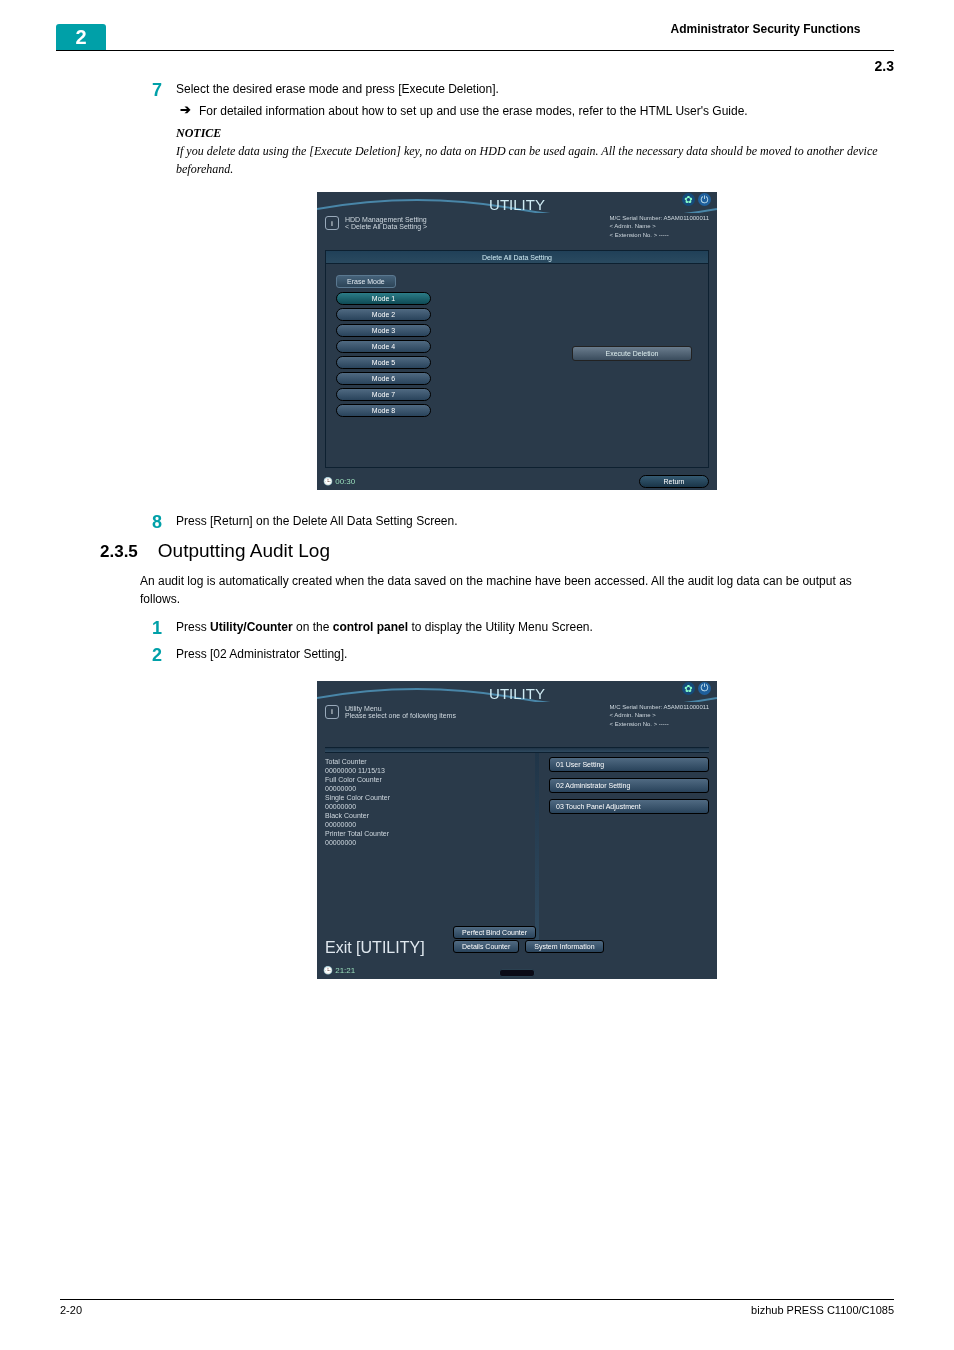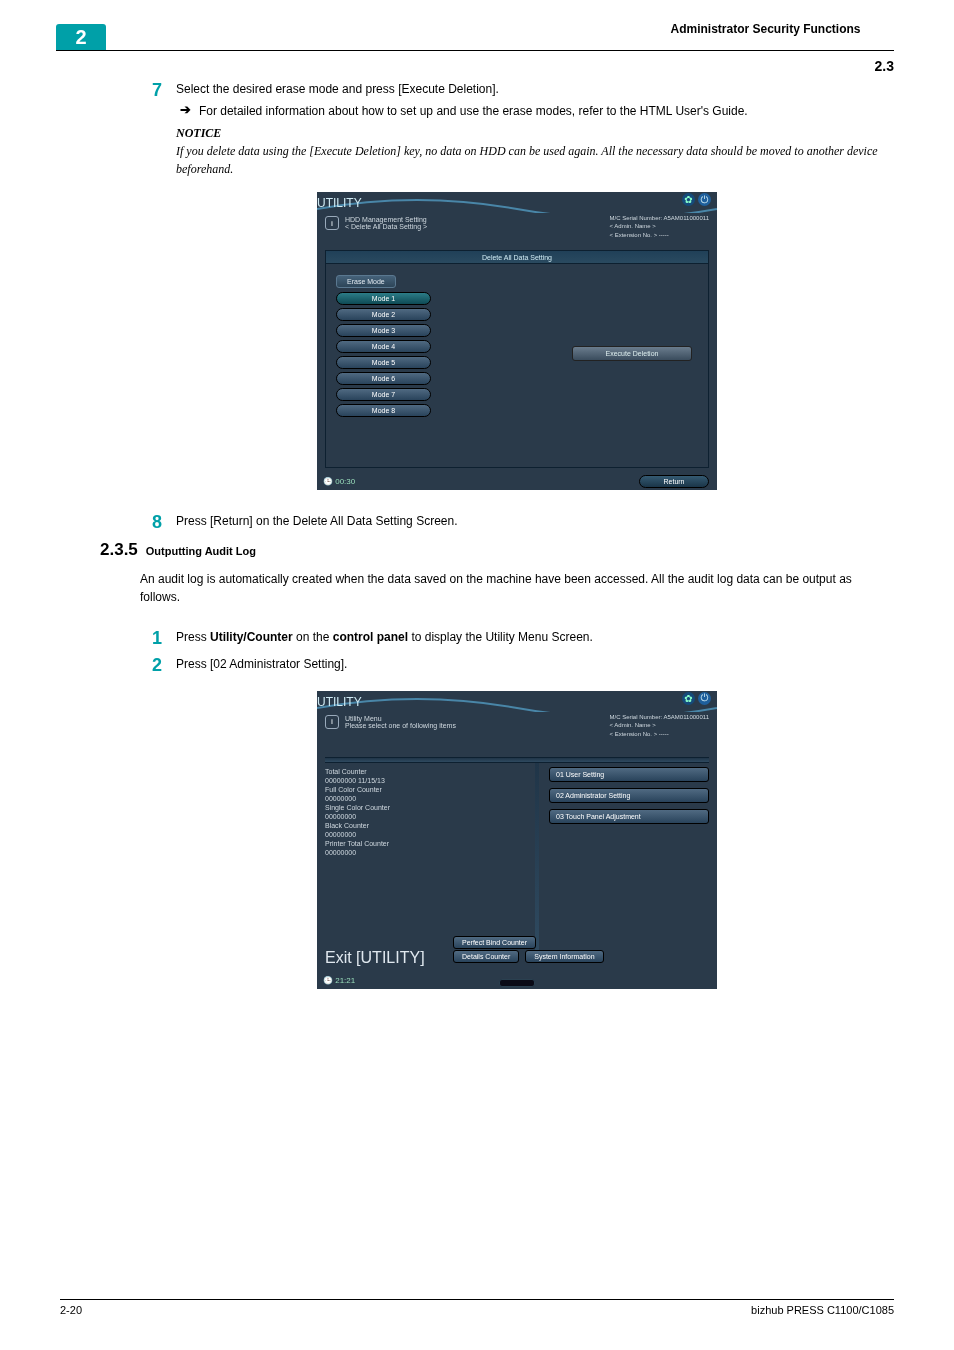--- a/index.html
+++ b/index.html
@@ -23,21 +23,21 @@
   .arrow-item .arrow { font-weight: bold; font-size: 13px; line-height: 1.2; }
   .arrow-item .txt { flex: 1; }
   .notice-head { font-style: italic; font-weight: bold; font-family: "Times New Roman", Times, serif; margin-top: 4px; }
   .notice-body { font-style: italic; font-family: "Times New Roman", Times, serif; }
 
   
   .shot-wrap { display:flex; justify-content:center; margin: 14px 0 22px 0; }
   .shot { width: 400px; height: 298px; background:#2a3a4a; position: relative; font-family: Arial, sans-serif; color:#e0e8ef; }
   .shot .curvebar { position:absolute; top:0; left:0; right:0; height:22px; color:#cfeaf3; }
   .shot .curvebar svg { position:absolute; top:3px; left:0; width:100%; height:18px; }
-  .shot .curvebar .title { position:absolute; top:4px; left:0; right:0; font-size:12px; color:#cfeaf3; }
+  .shot .curvebar .title { position:absolute; top:4px; left:0; right:0; text-align:center; font-size:15px; color:#cfeaf3; }
   .shot .curvebar .pwr { position:absolute; right:6px; top:1px; width:13px; height:13px; border-radius:50%; background:#1e5f9c; display:flex; align-items:center; justify-content:center; font-size:10px; }
   .shot .curvebar .eco { position:absolute; right:22px; top:1px; width:13px; height:13px; border-radius:50%; background:#154a7a; display:flex; align-items:center; justify-content:center; font-size:10px; color:#8fc; }
   .shot .meta-left { position:absolute; top:24px; left:8px; display:flex; align-items:center; gap:6px; font-size:7px; color:#cfd8df; }
   .shot .meta-left .info { width:14px; height:14px; border:1px solid #9ab; border-radius:3px; display:flex; align-items:center; justify-content:center; font-weight:bold; }
   .shot .meta-right { position:absolute; top:22px; right:8px; font-size:6px; color:#cfd8df; text-align:left; line-height:1.4; }
   .shot .workarea { position:absolute; top:58px; left:8px; right:8px; bottom:22px; }
   .shot .footer-time { position:absolute; left:6px; bottom:4px; font-size:8px; color:#9db; }
 
   
   .panel-title { position:absolute; top:0; left:0; right:0; height:14px; background:linear-gradient(#204058,#2a4a60); font-size:7px; text-align:center; line-height:14px; color:#cfeaf3; border:1px solid #0d2030;}
@@ -56,24 +56,24 @@
   .right-col .menuBtn { border:1px solid #000; background:linear-gradient(#506a82,#29435b); font-size:7px; padding:3px 6px; border-radius:3px; color:#fff; }
   .bottom-btns { position:absolute; left:128px; bottom:18px; display:flex; gap:6px; }
   .bottom-btns .b { border:1px solid #000; background:linear-gradient(#506a82,#29435b); font-size:7px; padding:2px 8px; border-radius:3px; color:#fff; }
   .exit-btn { position:absolute; left:0; bottom:0; }
   .divider { position:absolute; top:8px; left:0; right:0; height:6px; background:linear-gradient(#203548,#2f4a60); border:1px solid #0d2030; border-left:none; border-right:none;}
   .vdiv { position:absolute; top:14px; bottom:14px; left:210px; width:4px; background:linear-gradient(#203548,#2f4a60);}
 
   .small-white-tab { position:absolute; bottom:2px; left:50%; transform:translateX(-50%); width:36px; height:8px; background:#0a0a16; border:1px solid #2a4050; border-radius:3px;}
 
   
-  .section-row { display:flex; align-items:baseline; gap:8px; margin: 4px 0 10px -40px; }
+  .section-row { display:flex; align-items:baseline; gap:20px; margin: 4px 0 10px -40px; }
   .section-row .sn { font-size: 17px; font-weight: bold; }
-  .section-row .st { font-size: 11px; font-weight: bold; }
-  .section-para { font-size: 12px; line-height: 1.5; margin-bottom: 22px; }
+  .section-row .st { font-size: 19px; font-weight: normal; }
+  .section-para { font-size: 12px; line-height: 1.5; margin-bottom: 10px; }
 
   
   .footer { position:absolute; bottom:34px; left:60px; right:60px; display:flex; justify-content:space-between; font-size:11px; border-top:1px solid #000; padding-top:4px;}
 </style>
 </head>
 <body>
 
 <div class="page">
   <div class="chapter-tab">
       <span>2</span>

